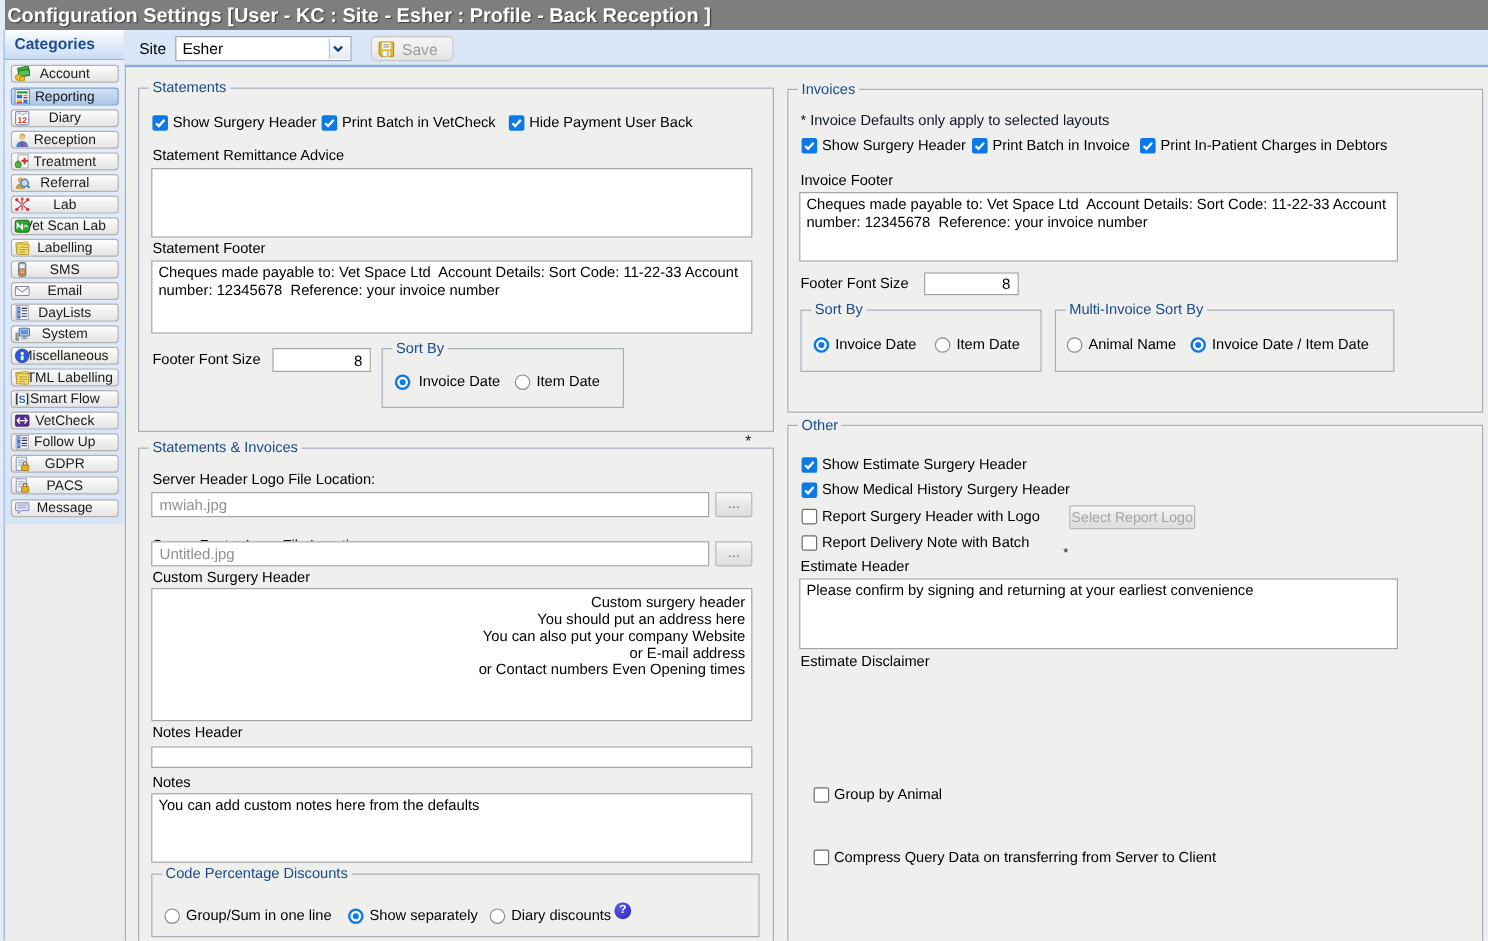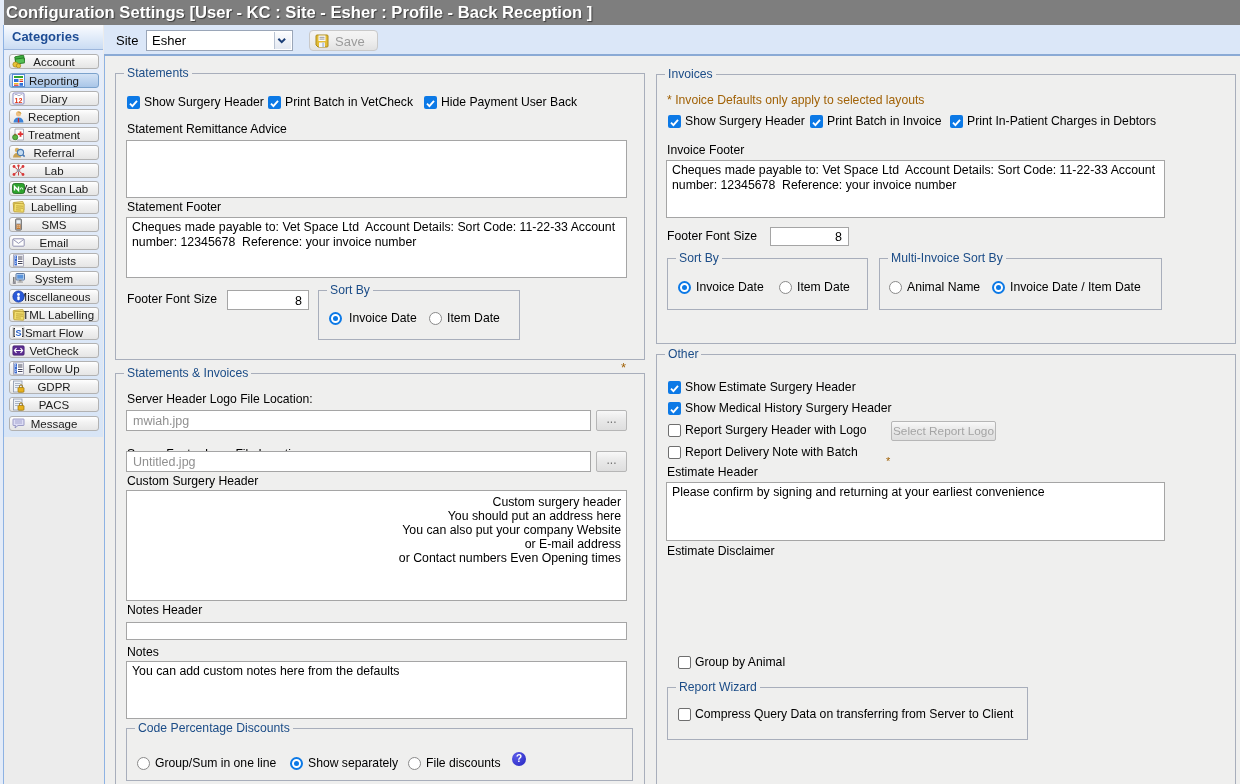--- a/index.html
+++ b/index.html
@@ -20,21 +20,21 @@
 .gbt{position:absolute;top:-8px;left:8px;background:#efefee;padding:0 3px;font-weight:normal;color:#1b4c87;font-size:12.2px;white-space:nowrap}
 .ta{background:#fff;border:1px solid #a5a5a5;font-size:12.3px;color:#000;padding:2px 5px;box-sizing:border-box;overflow:hidden;line-height:15px}
 .inp{background:#fff;border:1px solid #a5a5a5;font-size:12.5px;color:#000;box-sizing:border-box;overflow:hidden}
 .cb{width:13px;height:13px;box-sizing:border-box}
 .cbon{background:#0c79e6;border-radius:2px}
 .cboff{background:#fff;border:1.5px solid #6e6e6e;border-radius:2px}
 .rdoff{width:13px;height:13px;border:1.5px solid #8a8a8a;border-radius:50%;background:#fff;box-sizing:border-box}
 .rdon{width:13px;height:13px;border:2px solid #0c79e6;border-radius:50%;background:#fff;box-sizing:border-box}
 .rdon i{display:block;width:5px;height:5px;border-radius:50%;background:#0c79e6;margin:2px}
 .btn3{background:linear-gradient(#f8f8f8,#e9e9e9 45%,#dedede);border:1px solid #b6b6b6;border-radius:2px;color:#707070;text-align:center}
-.red{color:#a16207}
+.red{color:#0f172a}
 </style>
 </head>
 <body>
 <div id="page">
 <div class="abs" id="titlebar">Configuration Settings [User - KC : Site - Esher : Profile - Back Reception ]</div>
 <div class="abs" id="leftstrip"></div>
 <div class="abs" id="sidebar"></div>
 <div class="abs" id="sbgrad"></div>
 <div class="abs" id="cathead">Categories</div>
 <div class="abs" id="toolbar"></div>
@@ -235,21 +235,21 @@
       <span class="gbt" style="background:#efefee">Code Percentage Discounts</span>
     </div>
 <div class="abs ta" style="left:126px;top:661px;width:501px;height:58px">You can add custom notes here from the defaults</div>
 <span class="abs rdoff" style="left:137px;top:757px"></span>
 <div class="abs lbl" style="left:155px;top:756px">Group/Sum in one line</div>
 <span class="abs rdon" style="left:290px;top:757px">
       <i></i>
     </span>
 <div class="abs lbl" style="left:308px;top:756px">Show separately</div>
 <span class="abs rdoff" style="left:408px;top:757px"></span>
-<div class="abs lbl" style="left:426px;top:756px">File discounts</div>
+<div class="abs lbl" style="left:426px;top:756px">Diary discounts</div>
 <div class="abs" style="left:512px;top:752px;width:14px;height:14px;border-radius:50%;background:radial-gradient(circle at 4px 4px,#5a5ae8,#2525c0);color:#fff;font-size:10px;font-weight:bold;text-align:center;line-height:14px">?</div>
 <div class="abs gb" style="left:656px;top:74px;width:578px;height:268px">
       <span class="gbt">Invoices</span>
     </div>
 <div class="abs red" style="left:667px;top:93px;font-size:12.2px">* Invoice Defaults only apply to selected layouts</div>
 <span class="abs cb cbon" style="left:668px;top:115px"><svg width="13" height="13" viewBox="0 0 13 13">
         <path d="M3 6.7 L5.4 9.1 L10 3.9" stroke="#fff" stroke-width="1.9" fill="none"></path>
       </svg></span>
 <div class="abs lbl" style="left:685px;top:114px">Show Surgery Header</div>
 <span class="abs cb cbon" style="left:810px;top:115px"><svg width="13" height="13" viewBox="0 0 13 13">
@@ -297,18 +297,15 @@
 <div class="abs lbl" style="left:685px;top:423px">Report Surgery Header with Logo</div>
 <div class="abs btn3" style="left:891px;top:421px;width:105px;height:20px;font-size:11.8px;line-height:19px;box-sizing:border-box;color:#a4a4a4;white-space:nowrap">Select Report Logo</div>
 <span class="abs cb cboff" style="left:668px;top:446px"></span>
 <div class="abs lbl" style="left:685px;top:445px">Report Delivery Note with Batch</div>
 <div class="abs red" style="left:886px;top:455px;font-size:11px">*</div>
 <div class="abs lbl" style="left:667px;top:465px">Estimate Header</div>
 <div class="abs ta" style="left:666px;top:482px;width:499px;height:59px">Please confirm by signing and returning at your earliest convenience</div>
 <div class="abs lbl" style="left:667px;top:544px">Estimate Disclaimer</div>
 <span class="abs cb cboff" style="left:678px;top:656px"></span>
 <div class="abs lbl" style="left:695px;top:655px">Group by Animal</div>
-<div class="abs gb" style="left:667px;top:687px;width:359px;height:51px">
-      <span class="gbt">Report Wizard</span>
-    </div>
 <span class="abs cb cboff" style="left:678px;top:708px"></span>
 <div class="abs lbl" style="left:695px;top:707px">Compress Query Data on transferring from Server to Client</div>
 </div>
 
 </body></html>

